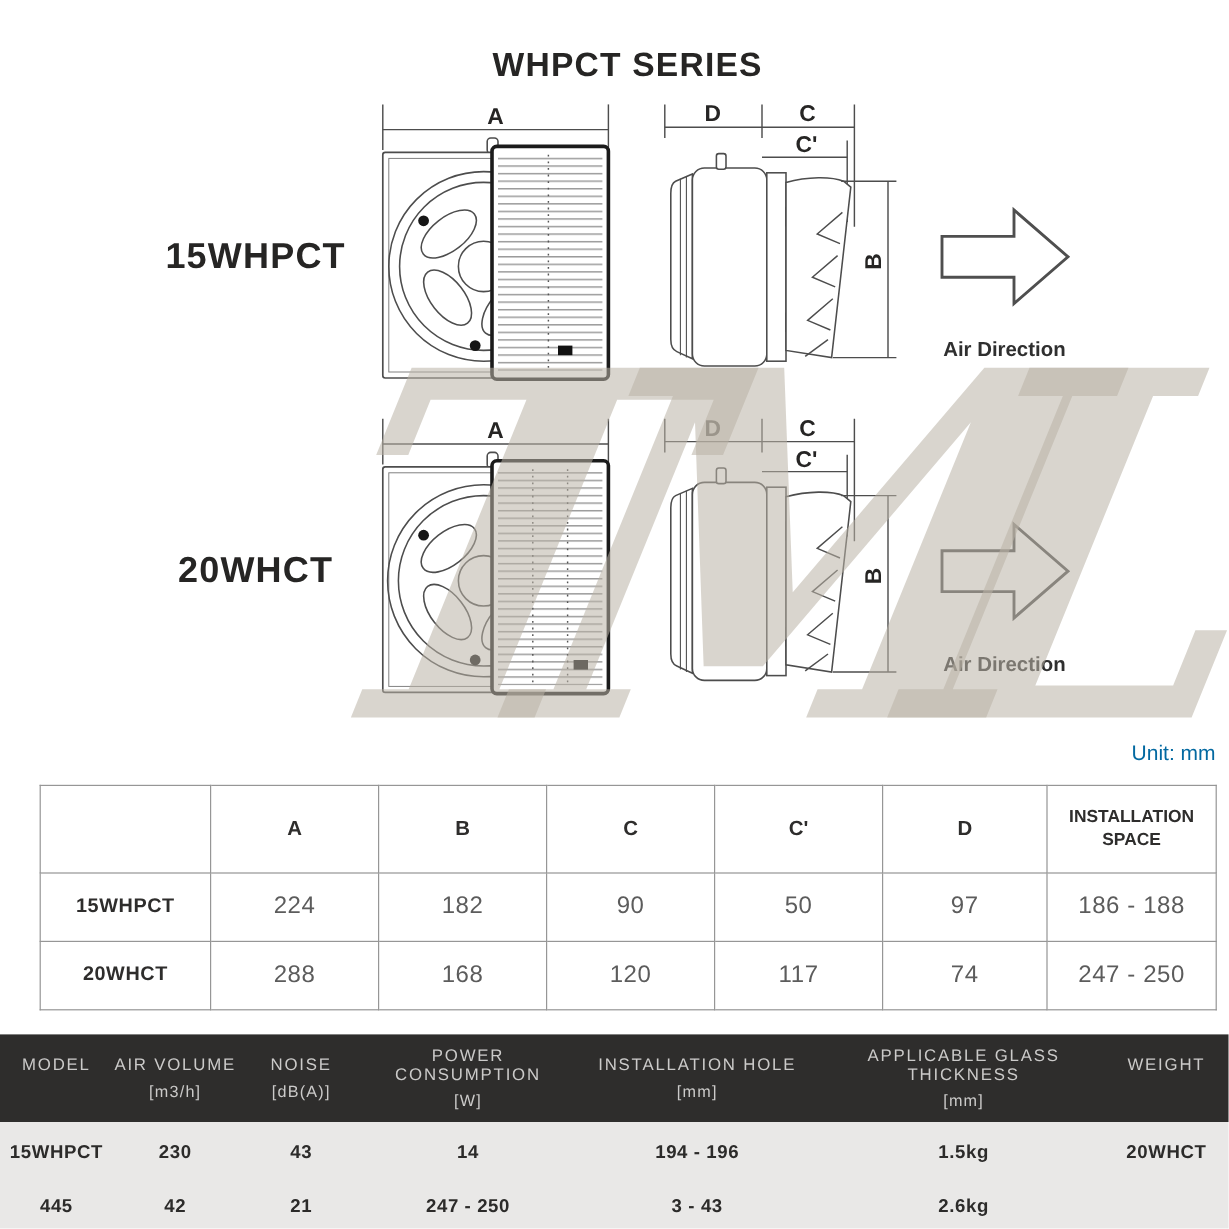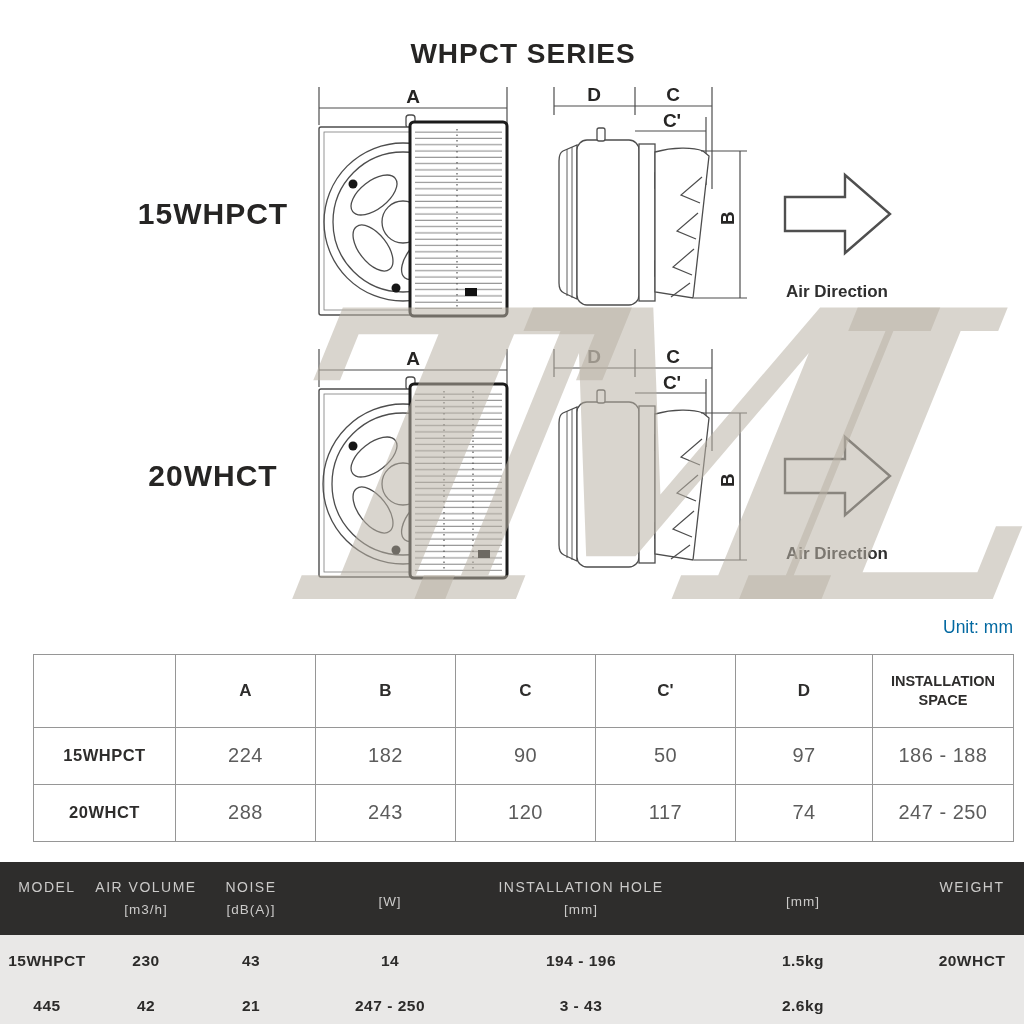--- a/index.html
+++ b/index.html
@@ -258,21 +258,21 @@
         <td class="dim-val">224</td>
         <td class="dim-val">182</td>
         <td class="dim-val">90</td>
         <td class="dim-val">50</td>
         <td class="dim-val">97</td>
         <td class="dim-val">186 - 188</td>
       </tr>
       <tr class="data">
         <td class="dim-model">20WHCT</td>
         <td class="dim-val">288</td>
-        <td class="dim-val">243</td>
+        <td class="dim-val">168</td>
         <td class="dim-val">120</td>
         <td class="dim-val">117</td>
         <td class="dim-val">74</td>
         <td class="dim-val">247 - 250</td>
       </tr>
     </tbody>
   </table>
 
   <div class="spec-header">
     <div class="hcell">
@@ -281,27 +281,29 @@
     </div>
     <div class="hcell">
       <div class="hlabel">AIR VOLUME</div>
       <div class="hunit">[m3/h]</div>
     </div>
     <div class="hcell">
       <div class="hlabel">NOISE</div>
       <div class="hunit">[dB(A)]</div>
     </div>
     <div class="hcell">
+      <div class="hlabel">POWER CONSUMPTION</div>
       <div class="hunit">[W]</div>
     </div>
     <div class="hcell">
       <div class="hlabel">INSTALLATION HOLE</div>
       <div class="hunit">[mm]</div>
     </div>
     <div class="hcell">
+      <div class="hlabel">APPLICABLE GLASS THICKNESS</div>
       <div class="hunit">[mm]</div>
     </div>
     <div class="hcell">
       <div class="hlabel">WEIGHT</div>
       <div class="hunit"></div>
     </div>
   </div>
 
   <div class="spec-body">
     <div class="bcell">15WHPCT</div>

